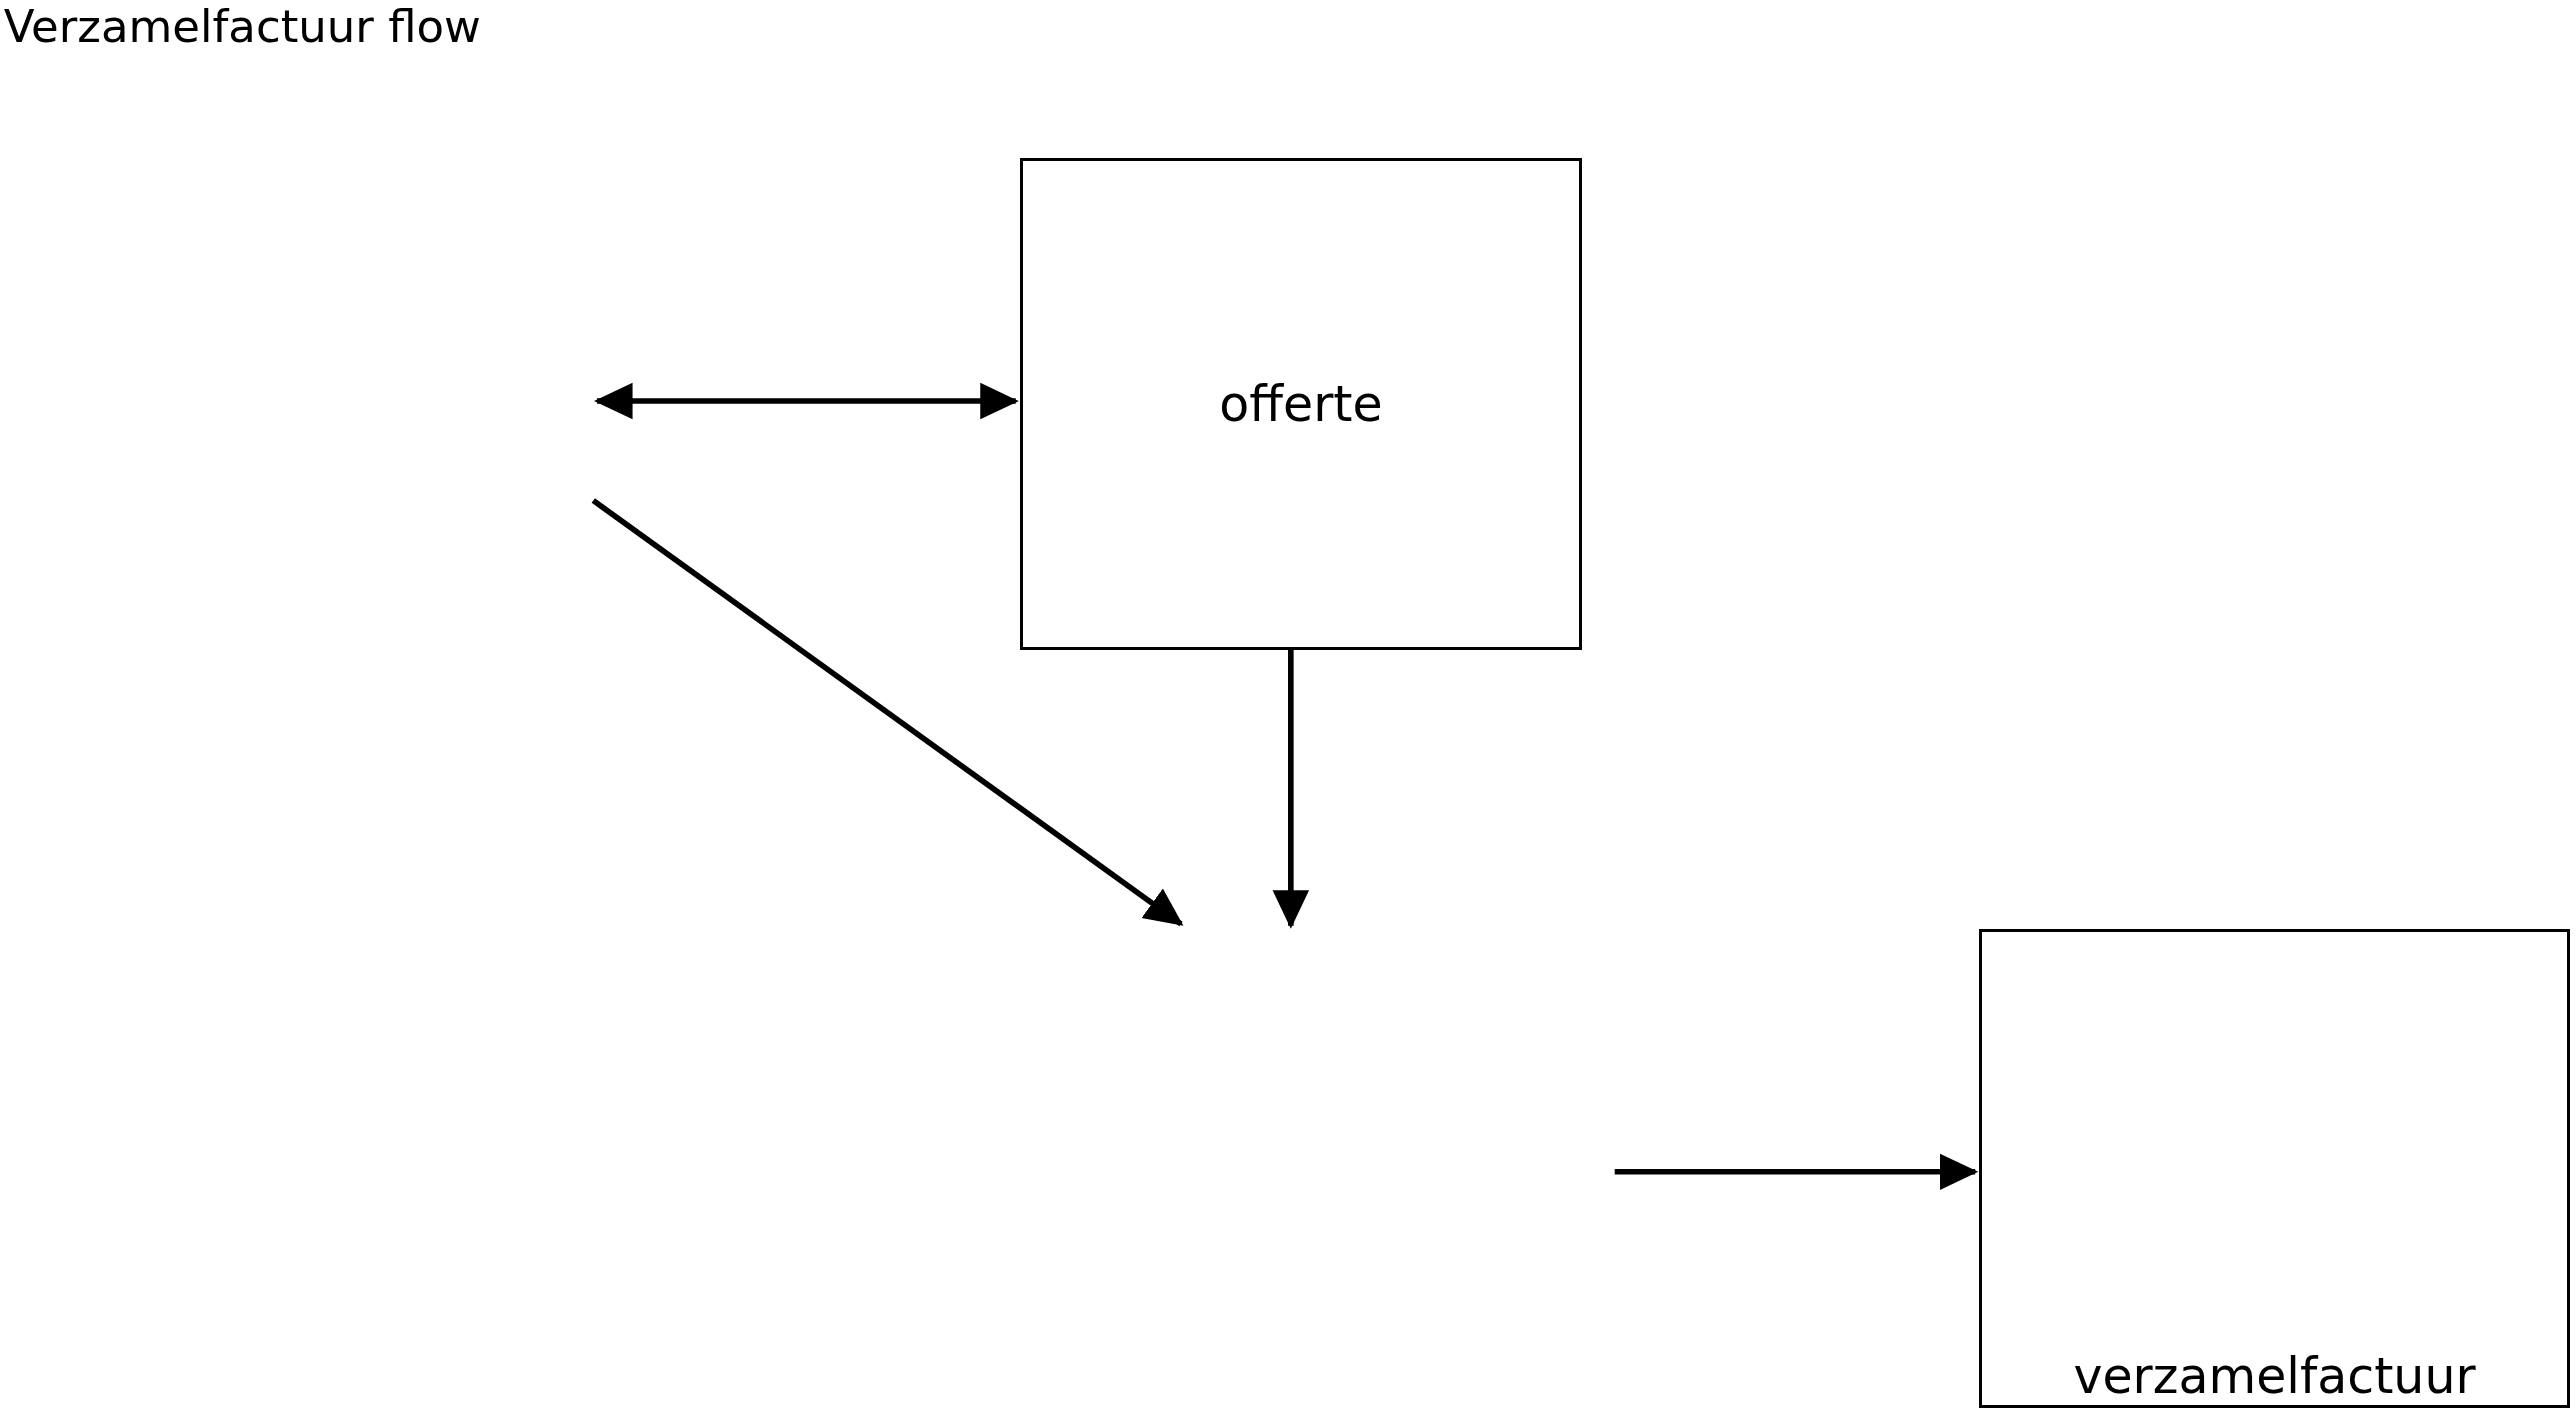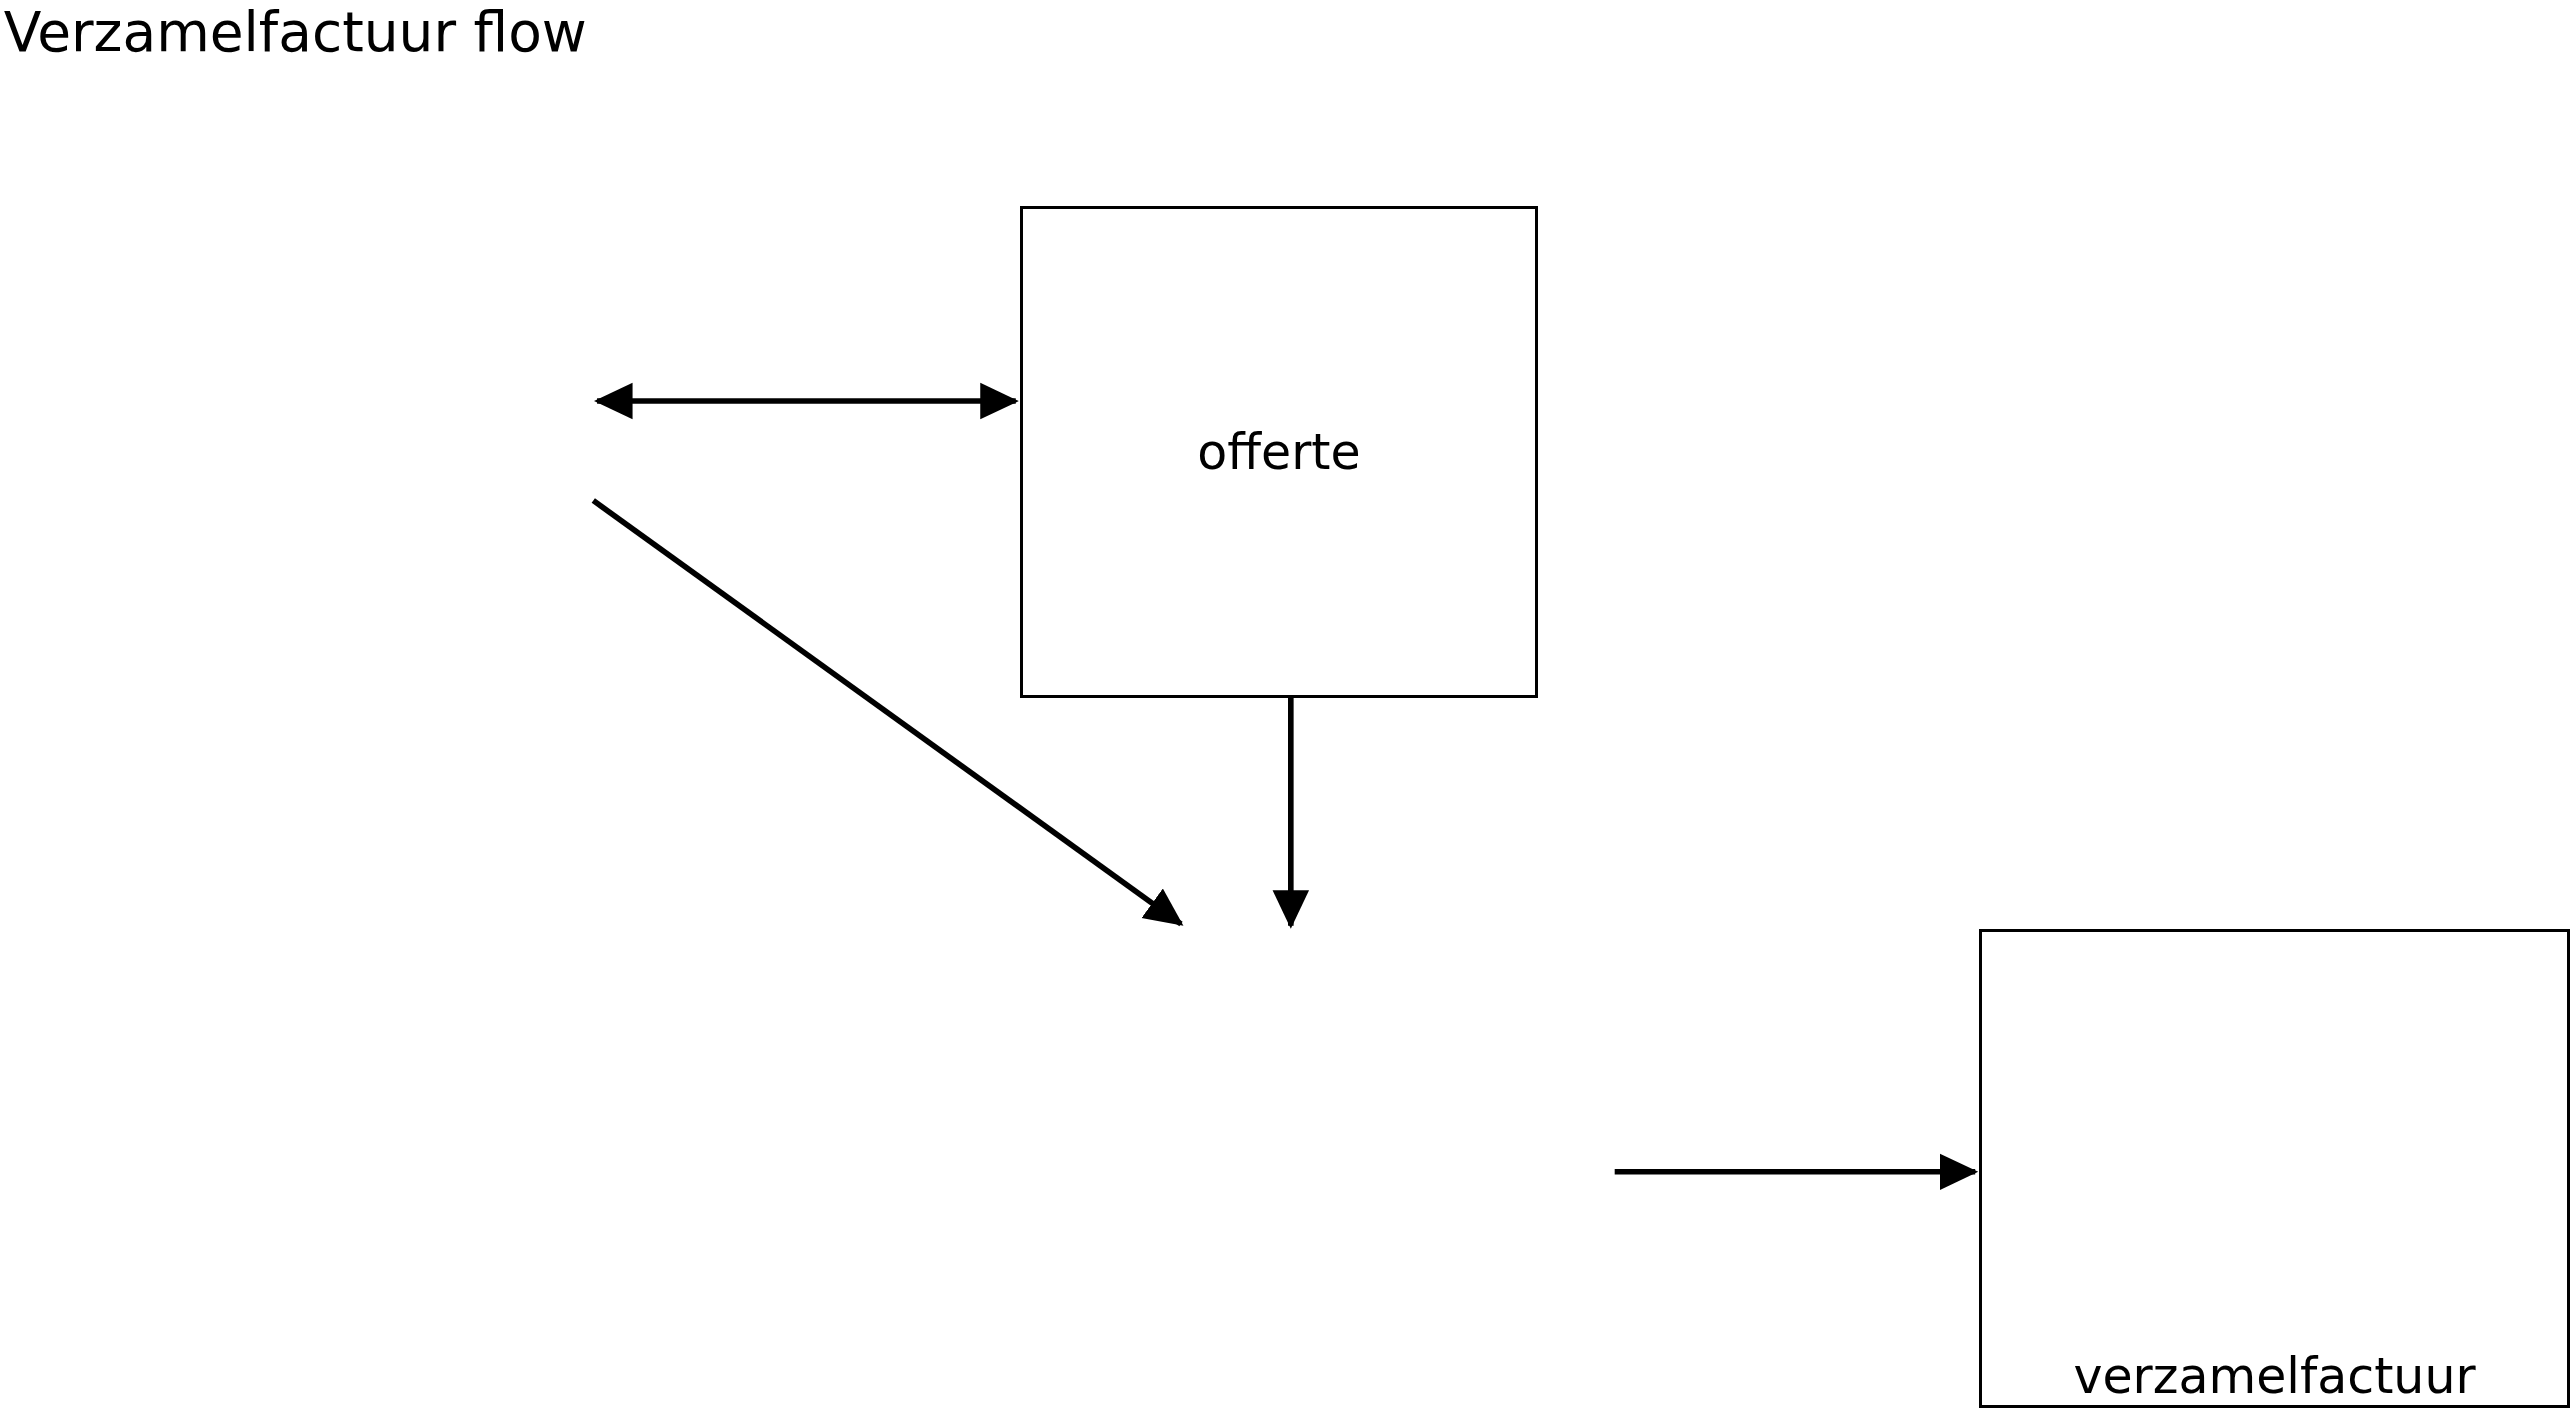--- a/index.html
+++ b/index.html
@@ -12,42 +12,42 @@
     width: 2576px;
     height: 1417px;
     background: #ffffff;
     overflow: hidden;
     font-family: "DejaVu Sans", "Liberation Sans", sans-serif;
   }
   #diagram-title {
     position: absolute;
     left: 3.8px;
     top: 1.9px;
-    font-size: 55px;
+    font-size: 45px;
     line-height: 1.1;
     color: #000000;
     white-space: nowrap;
     letter-spacing: 0px;
   }
   .node-box {
     position: absolute;
     box-sizing: border-box;
     border: 3.8px solid #000000;
     background: #ffffff;
     display: flex;
     align-items: center;
     justify-content: center;
   }
   .node-label {
     font-size: 49px;
     color: #000000;
     white-space: nowrap;
   }
   #node-werkorder        { left: 1.9px;    top: 160px; width: 591px; height: 488px; }
-  #node-offerte          { left: 1020px; top: 158px; width: 518px; height: 492px; margin-top: 48px; }
+  #node-offerte          { left: 1020px; top: 158px; width: 562px; height: 492px; }
   #node-leverbon         { left: 1021px; top: 929px; width: 591px; height: 476px; }
   #node-verzamelfactuur  { left: 1979px; top: 929px; width: 591px; height: 479px; align-items: flex-end; }
   #edge-layer {
     position: absolute;
     left: 0;
     top: 0;
     width: 2576px;
     height: 1417px;
     pointer-events: none;
   }

